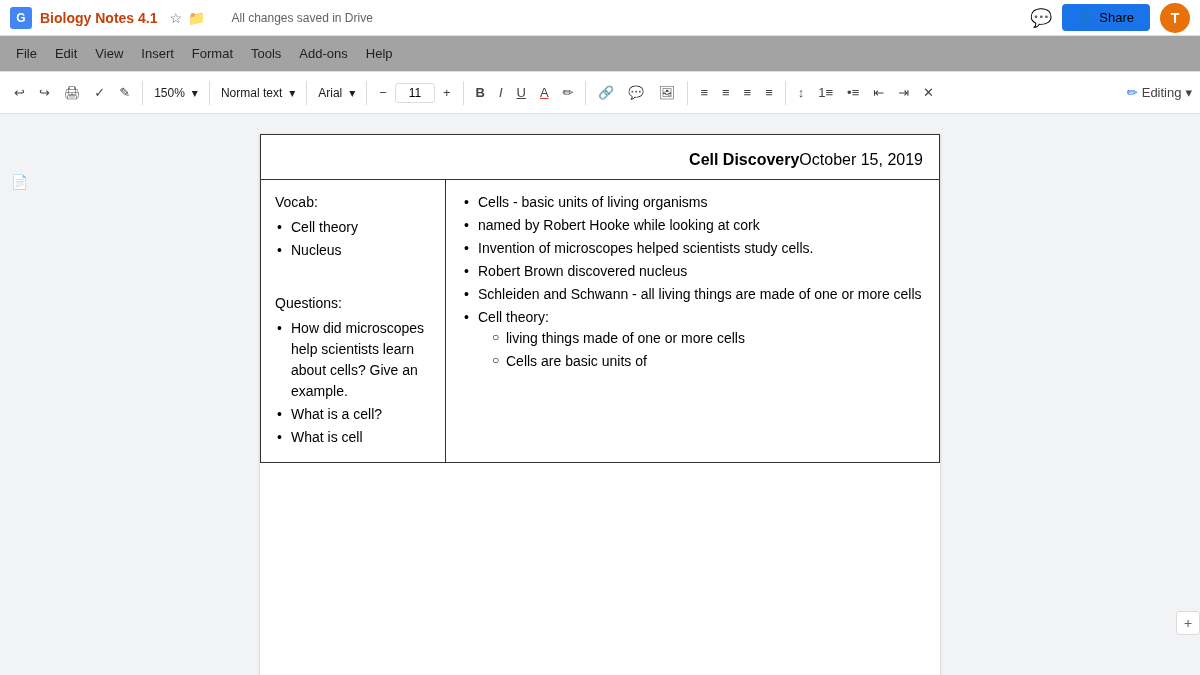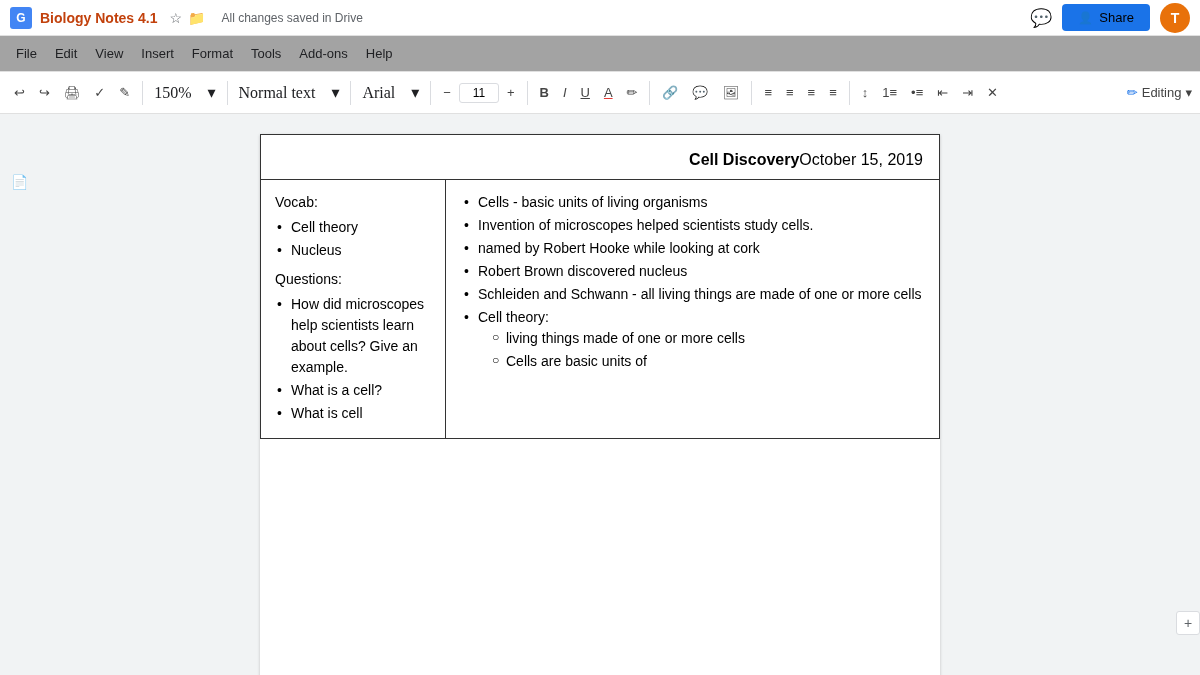--- a/index.html
+++ b/index.html
@@ -23,21 +23,21 @@
       color: white; font-size: 12px; font-weight: bold;
       flex-shrink: 0;
     }
     #doc-title {
       font-size: 14px;
       color: #c2410c;
       font-weight: 700;
     }
     .title-icons { display: flex; gap: 6px; align-items: center; margin-left: 4px; }
     .title-icon { font-size: 14px; color: #5f6368; cursor: pointer; }
-    .saved-text { font-size: 12px; color: #5f6368; margin-left: 8px; }
+    .saved-text { font-size: 12px; color: #5f6368; margin-left: 18px; }
     .title-right { margin-left: auto; display: flex; align-items: center; gap: 10px; }
     .share-btn {
       background: #1a73e8;
       color: #000000;
       border: none;
       border-radius: 4px;
       padding: 6px 16px;
       font-size: 13px;
       font-weight: 500;
       cursor: pointer;
@@ -91,28 +91,28 @@
       border: none;
       background: none;
       display: flex; align-items: center;
     }
     .toolbar-separator {
       width: 1px; height: 24px;
       background: #dadce0;
       margin: 0 4px;
     }
     .toolbar-select {
-      font-size: 16px;
+      font-size: 12px;
       color: #202124;
       border: 1px solid transparent;
       background: none;
       padding: 2px 4px;
       border-radius: 3px;
       cursor: pointer;
-      display: flex; align-items: center; gap: 16px; font-family: Liberation Serif, serif;
+      display: flex; align-items: center; gap: 7px;
     }
     .font-size-input {
       width: 40px;
       text-align: center;
       border: 1px solid #dadce0;
       border-radius: 3px;
       font-size: 12px;
       padding: 2px;
     }
     .editing-indicator {
@@ -232,21 +232,21 @@
       padding-left: 28px;
       position: relative;
       margin-bottom: 2px;
     }
     .sub-bullet-list li::before {
       content: "○";
       position: absolute;
       left: 14px;
       font-size: 12px;
     }
-    .questions-section { margin-top: 8px; }
+    .questions-section { margin-top: 32px; }
 
     #right-margin {
       width: 40px;
       background: #f1f3f4;
     }
     .scrollbar-btn {
       position: absolute;
       right: 0;
       bottom: 40px;
       width: 24px;
@@ -378,22 +378,22 @@
               <li>How did microscopes help scientists learn about cells? Give an example.</li>
               <li>What is a cell?</li>
               <li>What is cell</li>
             </ul>
           </div>
         </div>
 
         <div class="right-col">
           <ul class="bullet-list">
             <li>Cells - basic units of living organisms</li>
+            <li>named by Robert Hooke while looking at cork</li>
             <li>Invention of microscopes helped scientists study cells.</li>
-            <li>named by Robert Hooke while looking at cork</li>
             <li>Robert Brown discovered nucleus</li>
             <li>Schleiden and Schwann - all living things are made of one or more cells</li>
             <li>
               <span>Cell theory:</span>
               <ul class="sub-bullet-list">
                 <li>living things made of one or more cells</li>
                 <li>Cells are basic units of</li>
               </ul>
             </li>
           </ul>

